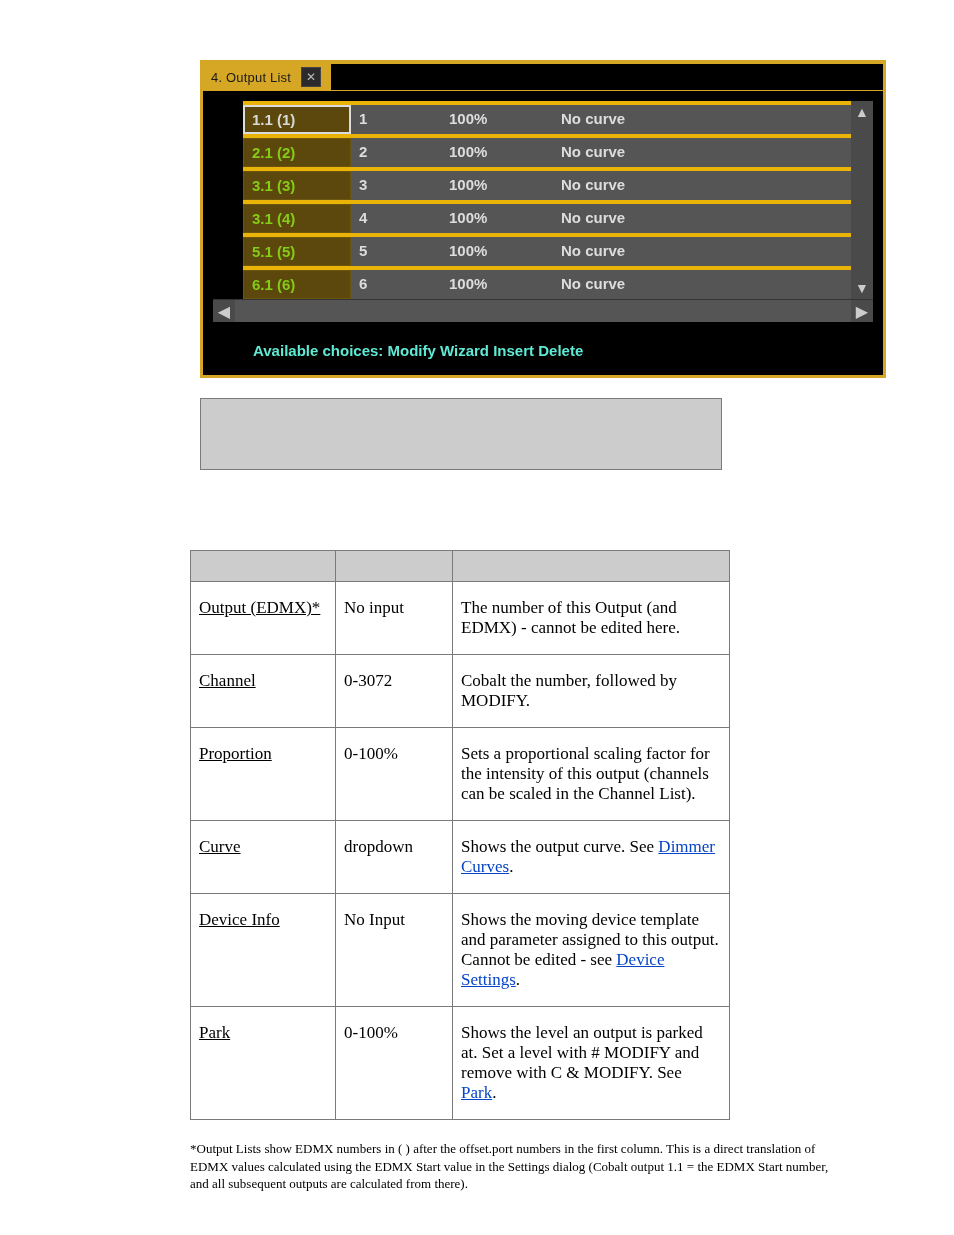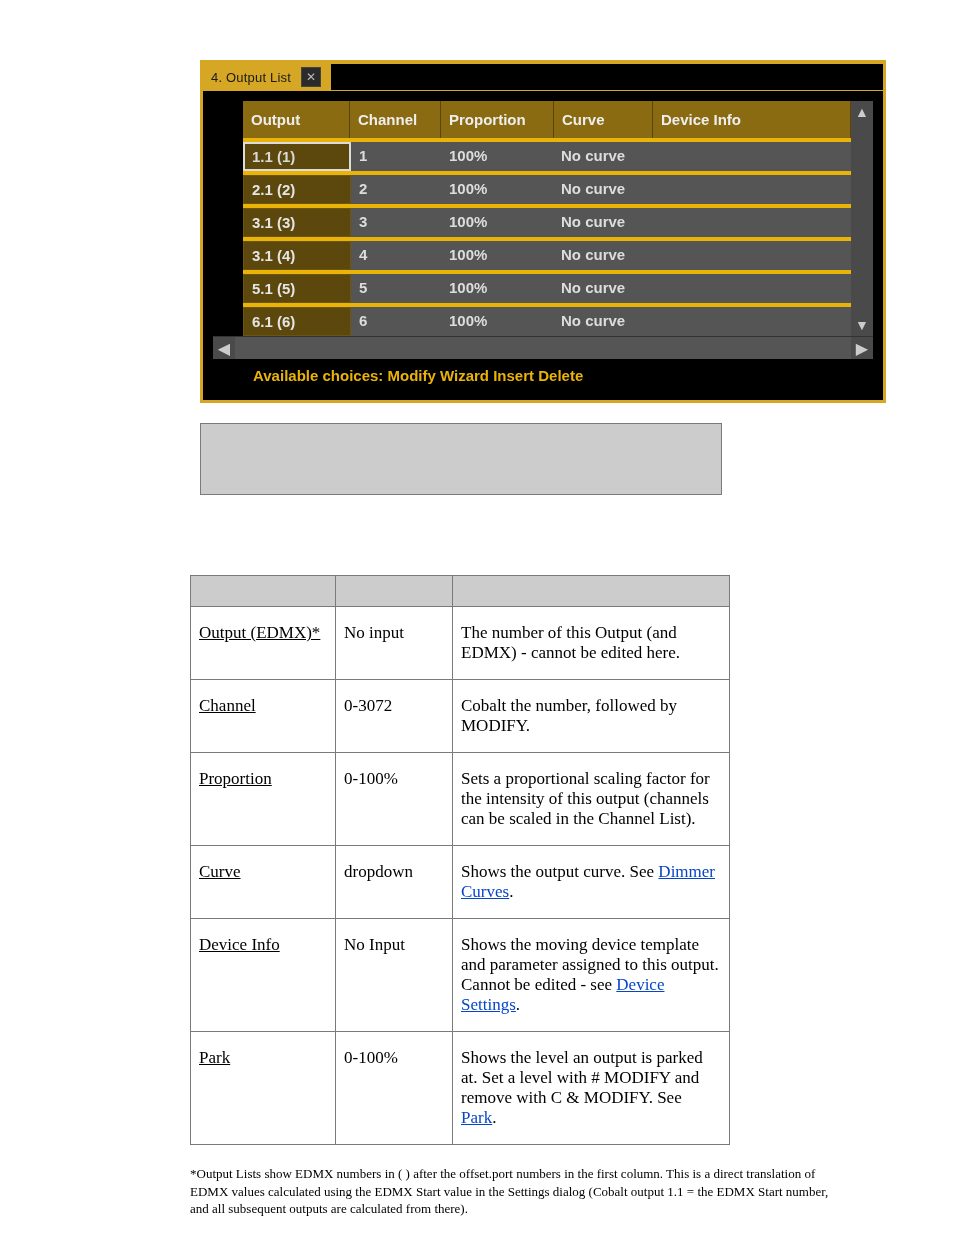--- a/index.html
+++ b/index.html
@@ -96,21 +96,21 @@
   }
   .gr-cell {
     color: #ddd;
     font-weight: bold;
     font-size: 15px;
     padding: 5px 8px;
   }
   .gr-output {
     width: 90px;
     background: #5c480d;
-    color: #e5e5e5;
+    color: #84cc16;
     border: 1px solid #6b5510;
   }
   .gr-output.selected {
     outline: 2px solid #dcdcdc;
     outline-offset: -2px;
     color: #d8d8d8;
   }
   .scroll-col {
     width: 22px;
     background: #4a4a4a;
@@ -136,24 +136,24 @@
     text-align: center;
     color: #ccc;
     background: #4a4a4a;
     height: 100%;
     display: flex;
     align-items: center;
     justify-content: center;
   }
   .hscroll .track { flex: 1; }
   .app-footer {
-    color: #eab308;
+    color: #5eead4;
     font-weight: bold;
     font-size: 15px;
-    padding: 8px 10px 10px 40px;
+    padding: 20px 10px 10px 40px;
   }
   
   .placeholder-box {
     margin-left: 120px;
     margin-top: 20px;
     width: 520px;
     height: 70px;
     background: #cccccc;
     border: 1px solid #7a7a7a;
   }
@@ -200,27 +200,20 @@
   <div class="app-window">
     <div class="app-titlebar">
       <span class="app-title">4. Output List</span>
       <span class="close-x">✕</span>
       <span class="titlebar-rest"></span>
     </div>
     <div class="app-body">
       <div class="grid-area">
         <div class="gutter"></div>
         <div class="grid">
-          <div class="grid-header">
-            <div class="gh-cell col-output">Output</div>
-            <div class="gh-cell col-channel">Channel</div>
-            <div class="gh-cell col-prop">Proportion</div>
-            <div class="gh-cell col-curve">Curve</div>
-            <div class="gh-cell col-device">Device Info</div>
-          </div>
           <div id="grid-rows">
               <div class="grid-row">
                 <div class="gr-cell gr-output col-output selected">1.1 (1)</div>
                 <div class="gr-cell col-channel">1</div>
                 <div class="gr-cell col-prop">100%</div>
                 <div class="gr-cell col-curve">No curve</div>
                 <div class="gr-cell col-device"></div>
               </div>
               <div class="grid-row">
                 <div class="gr-cell gr-output col-output">2.1 (2)</div>

